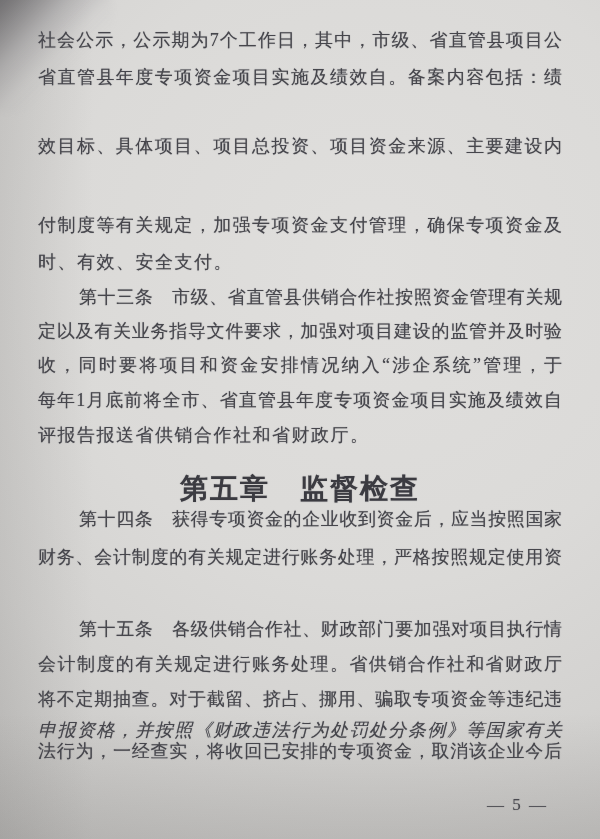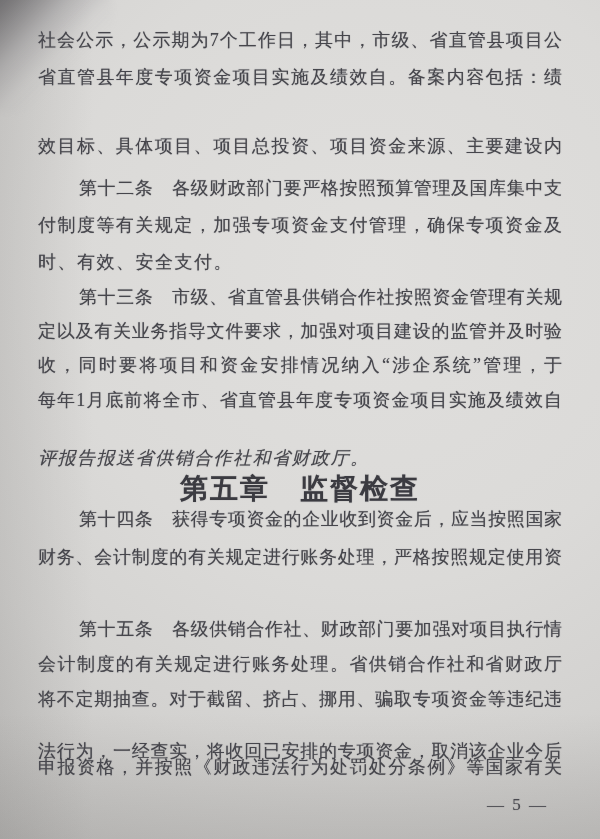--- a/index.html
+++ b/index.html
@@ -62,39 +62,38 @@
     top: 795px; right: 52px;
     font-size: 17px;
     letter-spacing: 2px;
     color: #4a4a50;
     text-shadow: 0 0 1px rgba(74,74,80,0.5);
   }
   
   .l0  { top: 28px; }  .l1  { top: 65px; }  .l2  { top: 102px; margin-top: 32px; }
   .l3  { top: 139px; } .l4  { top: 176px; } .l5  { top: 213px; }
   .l6  { top: 250px; } .l7  { top: 285px; } .l8  { top: 319px; }
-  .l9  { top: 353px; } .l10 { top: 388px; } .l11 { top: 446px; font-style: italic; }
+  .l9  { top: 353px; } .l10 { top: 388px; } .l11 { top: 423px; }
   .hd  { top: 470px; }
   .l12 { top: 507px; } .l13 { top: 545px; } .l14 { top: 582px; }
   .l15 { top: 617px; } .l16 { top: 652px; } .l17 { top: 687px; }
-  .l18 { top: 721px; margin-top: 18px; } .l19 { top: 755px; }
+  .l18 { top: 721px; margin-top: 18px; } .l19 { top: 718px; font-style: italic; }
 </style>
 </head>
 <body>
 
 <div class="page">
 
   <div class="corner-shadow"></div>
   <div class="left-shade"></div>
   <div class="bottom-shade"></div>
 
   <div class="line l0 full">社会公示，公示期为7个工作日，其中，市级、省直管县项目公</div>
   <div class="line l1 full">省直管县年度专项资金项目实施及绩效自。备案内容包括：绩</div>
   <div class="line l2 full">效目标、具体项目、项目总投资、项目资金来源、主要建设内</div>
-  <div class="line l4 full indent">第十二条　各级财政部门要严格按照预算管理及国库集中支</div>
   <div class="line l5 full">付制度等有关规定，加强专项资金支付管理，确保专项资金及</div>
   <div class="line l6 short">时、有效、安全支付。</div>
   <div class="line l7 full indent">第十三条　市级、省直管县供销合作社按照资金管理有关规</div>
   <div class="line l8 full">定以及有关业务指导文件要求，加强对项目建设的监管并及时验</div>
   <div class="line l9 full">收，同时要将项目和资金安排情况纳入“涉企系统”管理，于</div>
   <div class="line l10 full">每年1月底前将全市、省直管县年度专项资金项目实施及绩效自</div>
   <div class="line l11 short">评报告报送省供销合作社和省财政厅。</div>
 
   <div class="chapter hd">第五章　监督检查</div>
 

